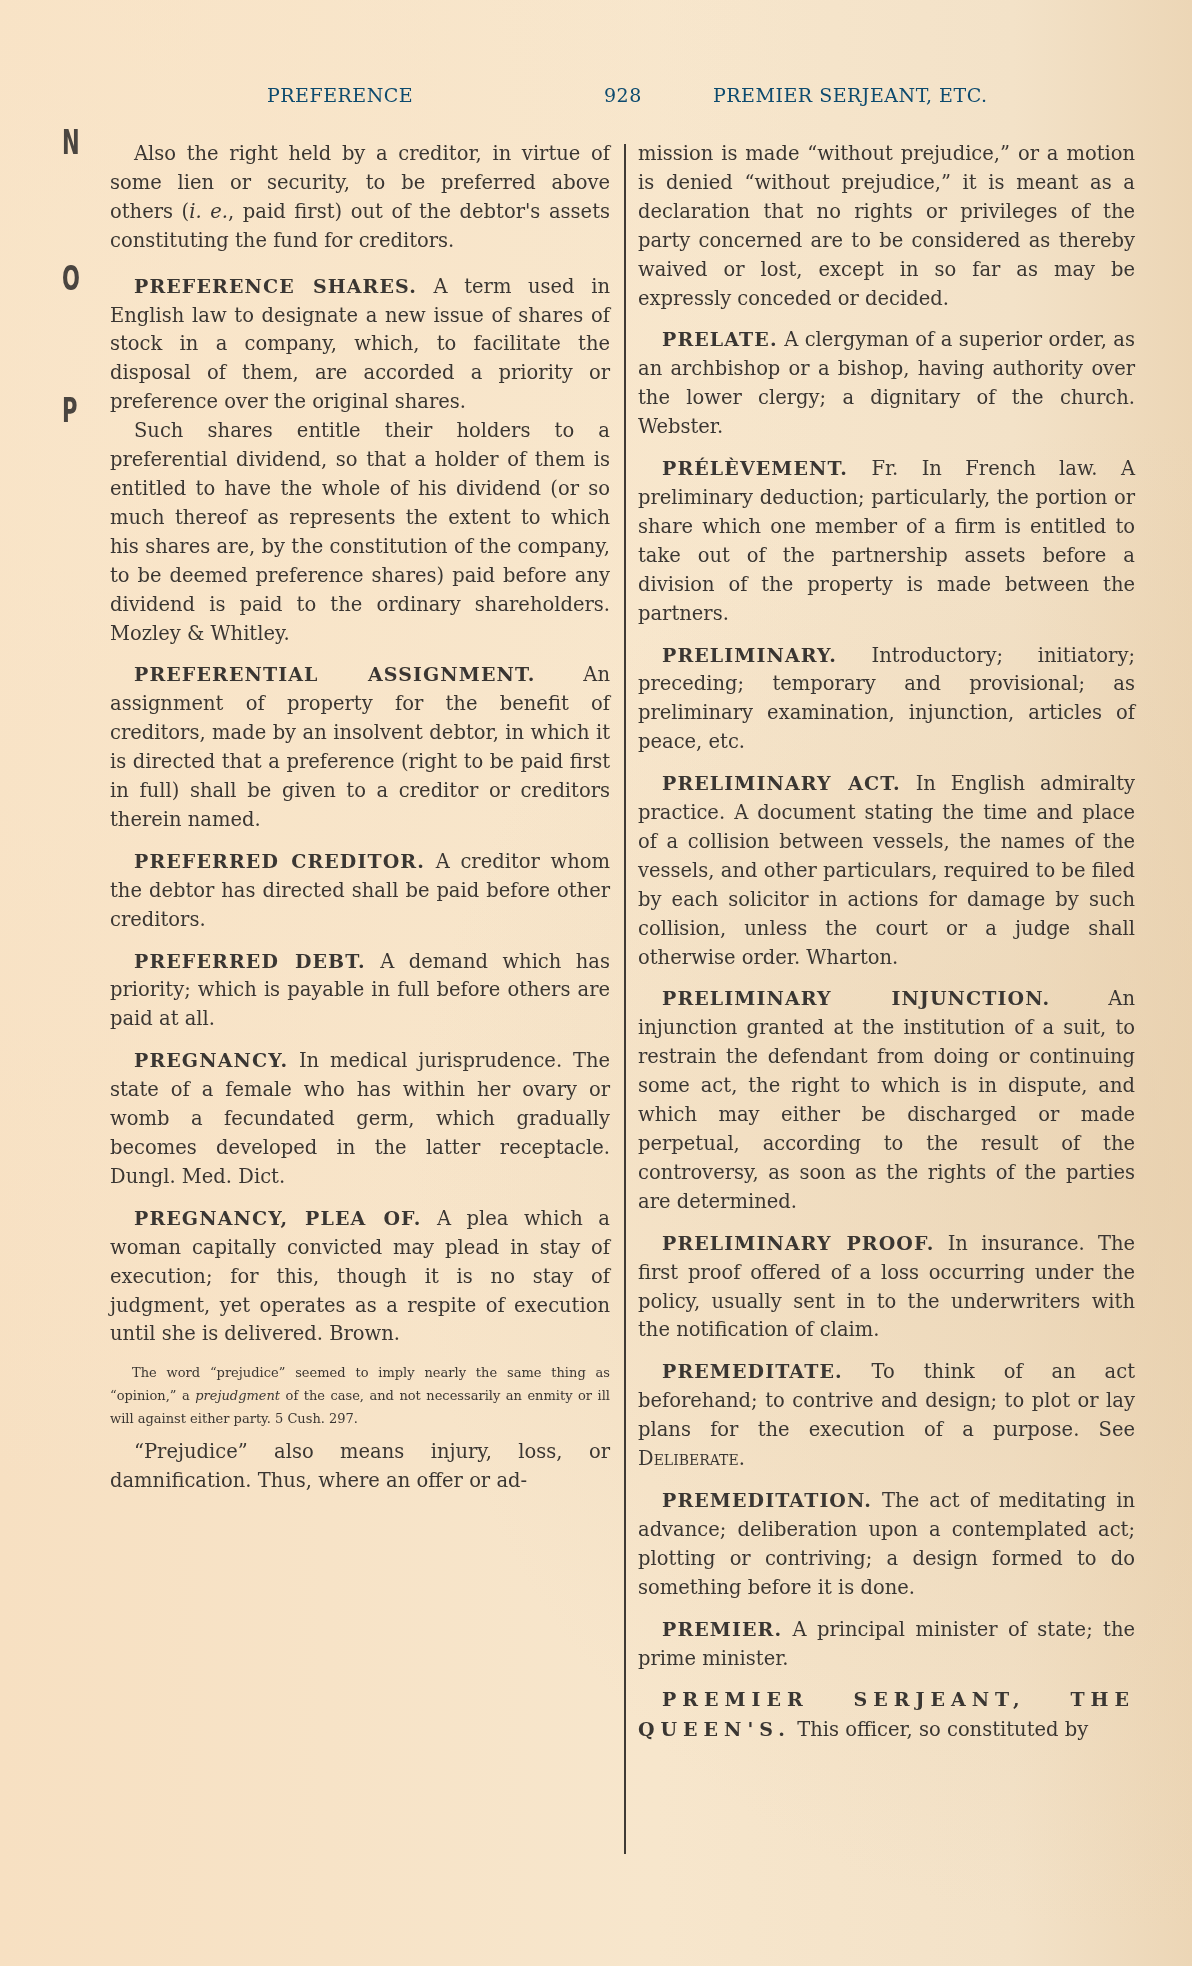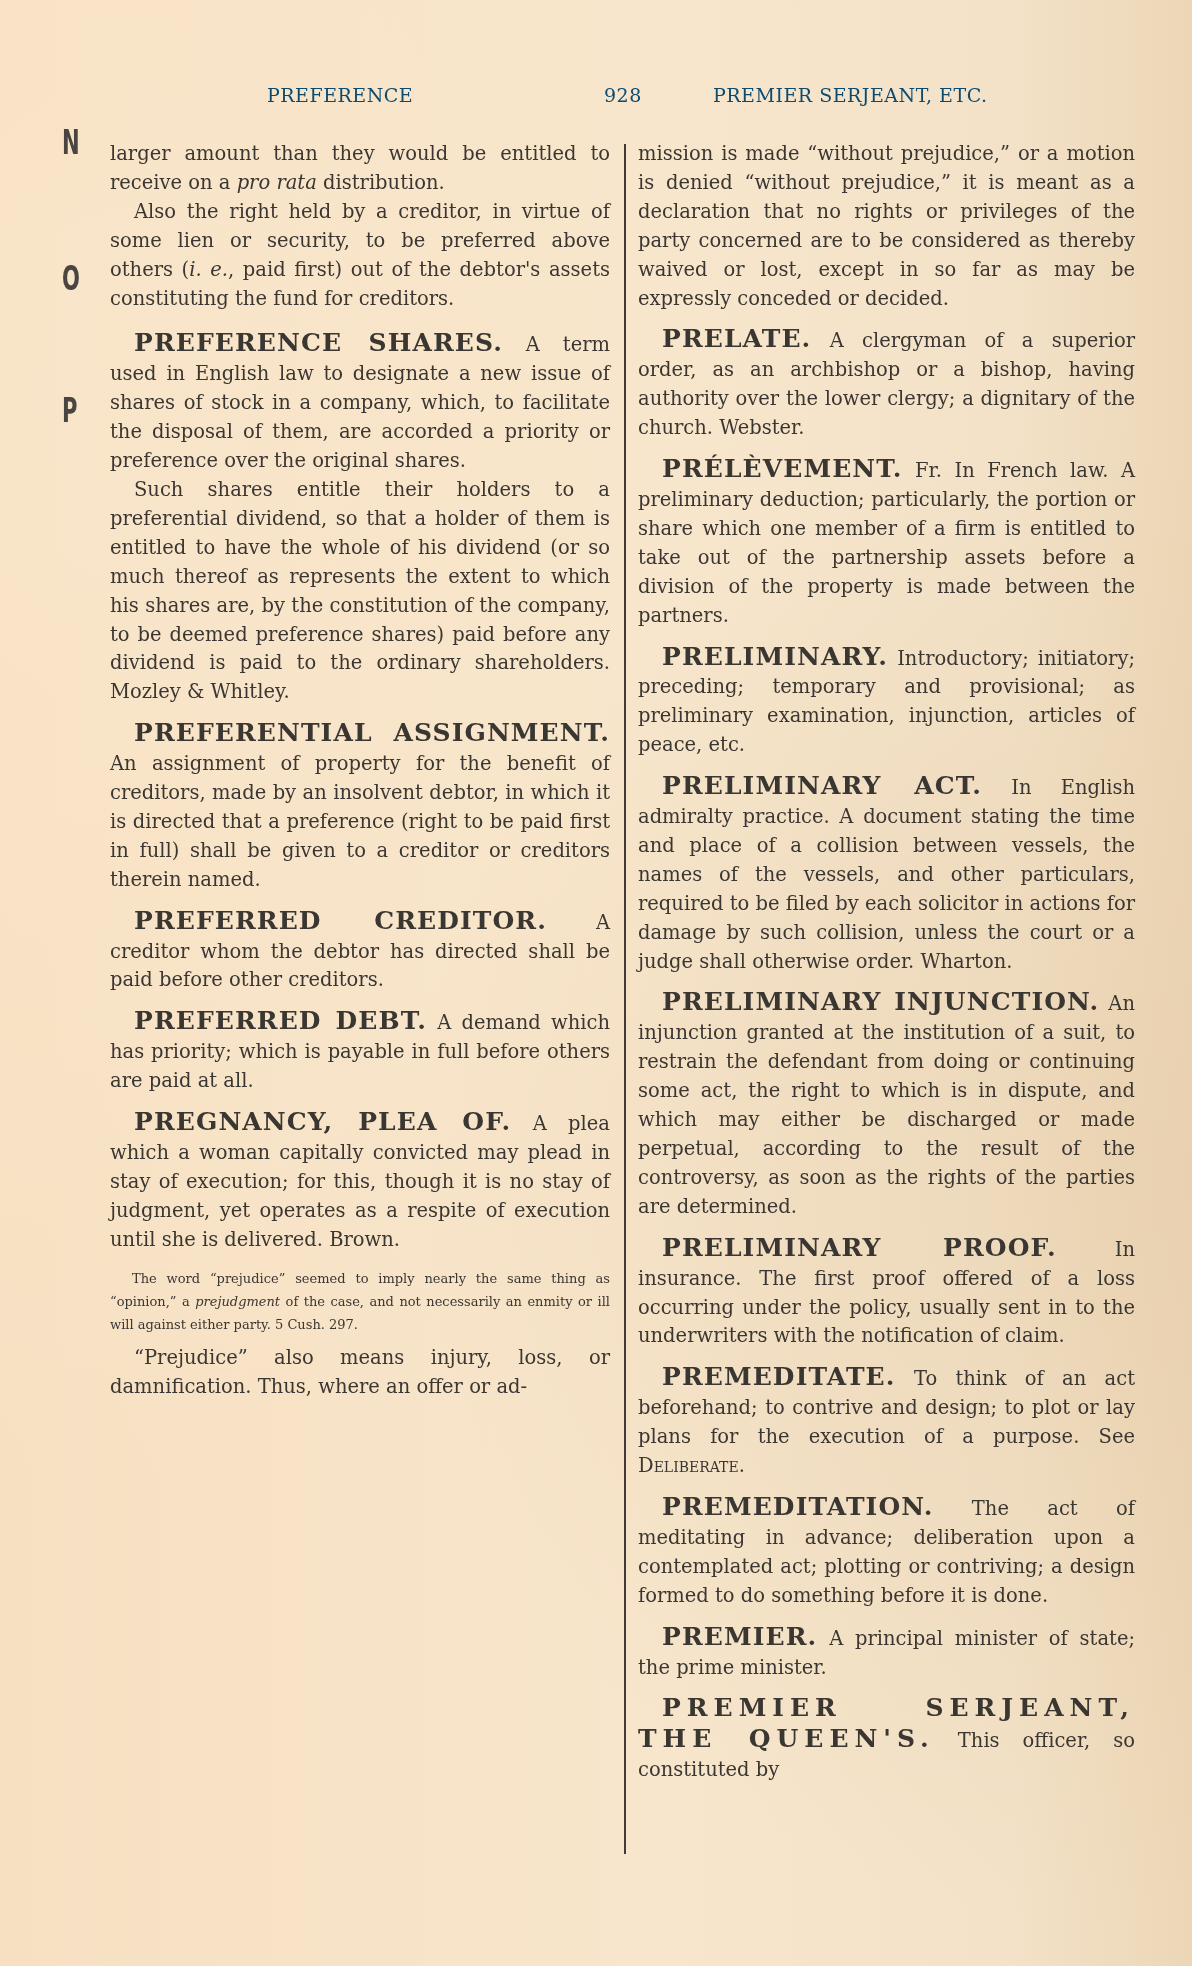--- a/index.html
+++ b/index.html
@@ -36,21 +36,21 @@
       position: absolute; top: 140px;
       font-size: 19.5px; line-height: 28.9px;
       text-align: justify; color: #3a3632;
     }
     .col.left { left: 110px; width: 500px; }
     .col.right { left: 638px; width: 497px; }
 
     .entry { margin: 0 0 12px 0; }
     .p { margin: 0; text-indent: 24px; }
     .p.noindent { text-indent: 0; }
-    .term { font-weight: bold; letter-spacing: 1.1px; font-size: 25px; }
+    .term { font-weight: bold; letter-spacing: 1.1px; font-size: 19px; }
     .term.spaced { letter-spacing: 6px; }
     .sc { font-variant: small-caps; }
     .note { font-size: 13px; line-height: 23px; text-indent: 22px; margin: 2px 0 8px 0; }
     em { font-style: italic; }
   </style>
 </head>
 <body>
 
 <div class="running-head">
   <span class="left">PREFERENCE</span>
@@ -59,41 +59,43 @@
 </div>
 
 <div class="thumb" style="top:122px">N</div>
 <div class="thumb" style="top:258px">O</div>
 <div class="thumb" style="top:390px">P</div>
 
 <div class="divider"></div>
 
 <div class="col left">
   <div class="entry">
-    <p class="p noindent"><span>larger amount than they would be entitled to receive on a </span><em>pro rata</em><span> distribution.</span></p>
     <p class="p"><span>Also the right held by a creditor, in virtue of some lien or security, to be preferred above others (</span><em>i. e.</em><span>, paid first) out of the debtor's assets constituting the fund for creditors.</span></p>
   </div>
 
   <div class="entry" style="margin-top:16px">
     <p class="p"><span class="term">PREFERENCE SHARES.</span> <span>A term used in English law to designate a new issue of shares of stock in a company, which, to facilitate the disposal of them, are accorded a priority or preference over the original shares.</span></p>
     <p class="p">Such shares entitle their holders to a preferential dividend, so that a holder of them is entitled to have the whole of his dividend (or so much thereof as represents the extent to which his shares are, by the constitution of the company, to be deemed preference shares) paid before any dividend is paid to the ordinary shareholders. Mozley &amp; Whitley.</p>
   </div>
 
   <div class="entry">
     <p class="p"><span class="term">PREFERENTIAL ASSIGNMENT.</span> <span>An assignment of property for the benefit of creditors, made by an insolvent debtor, in which it is directed that a preference (right to be paid first in full) shall be given to a creditor or creditors therein named.</span></p>
   </div>
 
   <div class="entry">
     <p class="p"><span class="term">PREFERRED CREDITOR.</span> <span>A creditor whom the debtor has directed shall be paid before other creditors.</span></p>
   </div>
 
   <div class="entry">
     <p class="p"><span class="term">PREFERRED DEBT.</span> <span>A demand which has priority; which is payable in full before others are paid at all.</span></p>
   </div>
 
+  <div class="entry">
+    <p class="p"><span class="term">PREGNANCY.</span> <span>In medical jurisprudence. The state of a female who has within her ovary or womb a fecundated germ, which gradually becomes developed in the latter receptacle. Dungl. Med. Dict.</span></p>
+  </div>
 
   <div class="entry">
     <p class="p"><span class="term">PREGNANCY, PLEA OF.</span> <span>A plea which a woman capitally convicted may plead in stay of execution; for this, though it is no stay of judgment, yet operates as a respite of execution until she is delivered. Brown.</span></p>
   </div>
 
 
   <div class="entry">
     <p class="p note"><span>The word “prejudice” seemed to imply nearly the same thing as “opinion,” a </span><em>prejudgment</em><span> of the case, and not necessarily an enmity or ill will against either party. 5 Cush. 297.</span></p>
     <p class="p">“Prejudice” also means injury, loss, or damnification. Thus, where an offer or ad-</p>
   </div>

